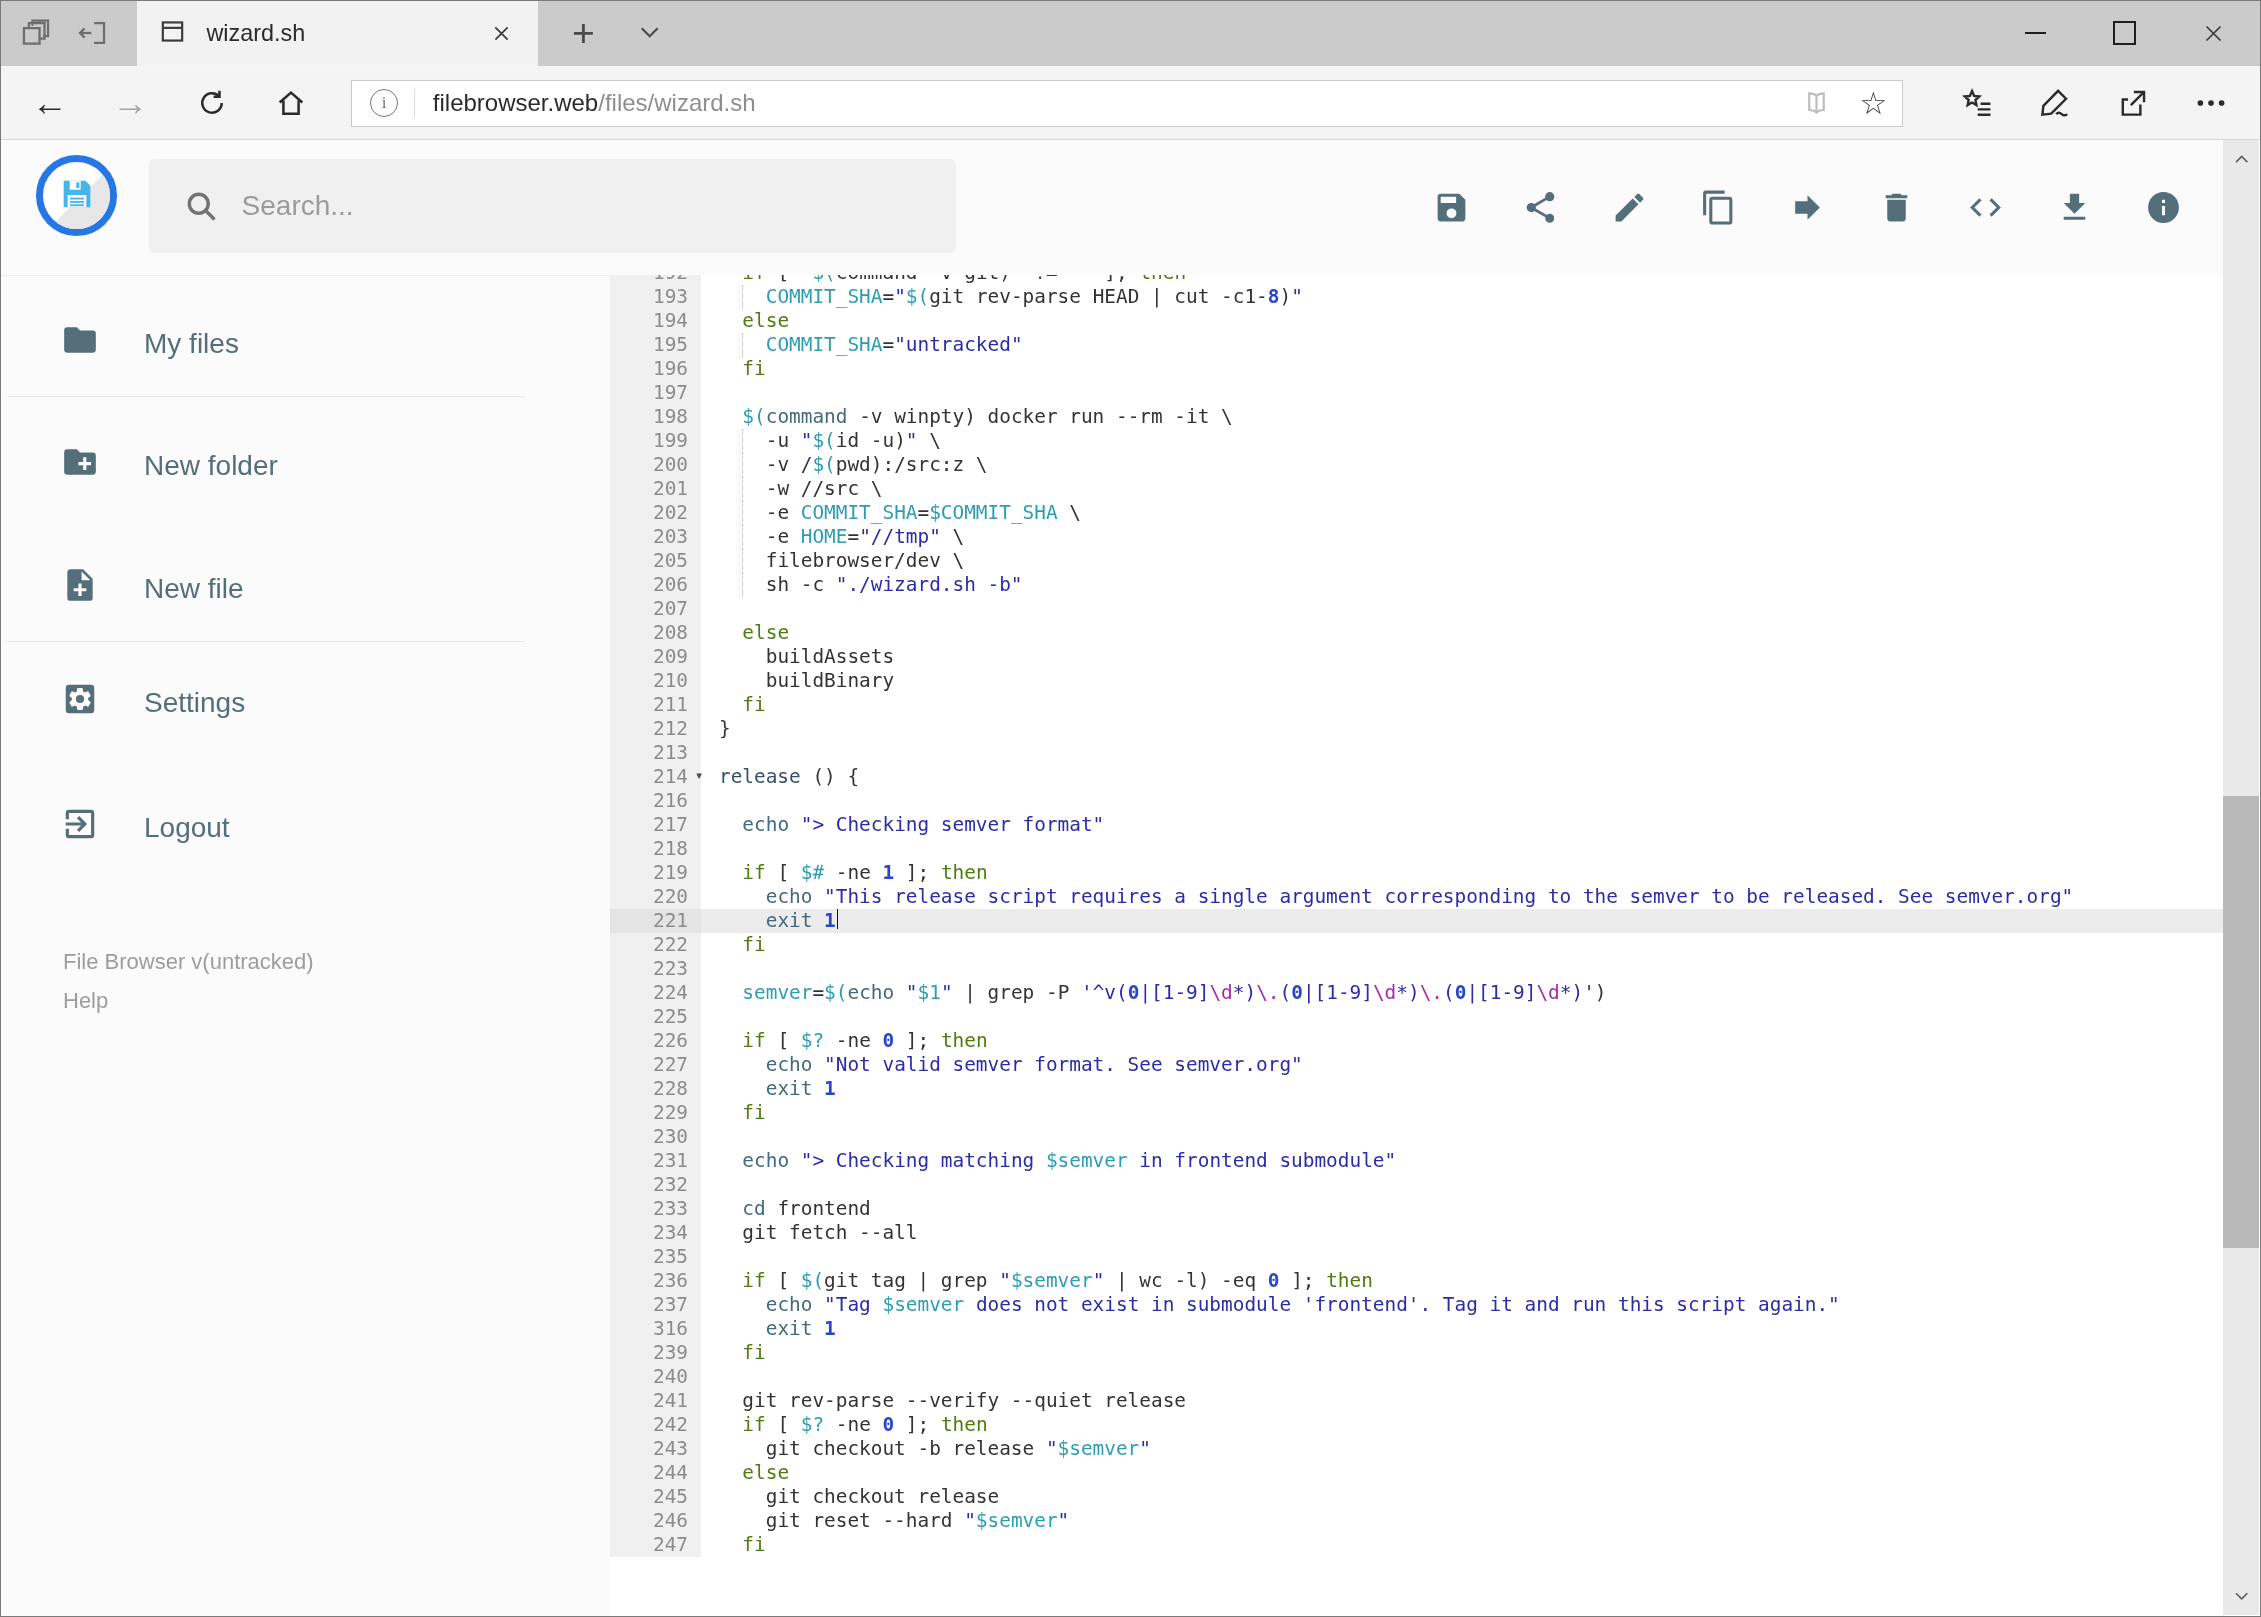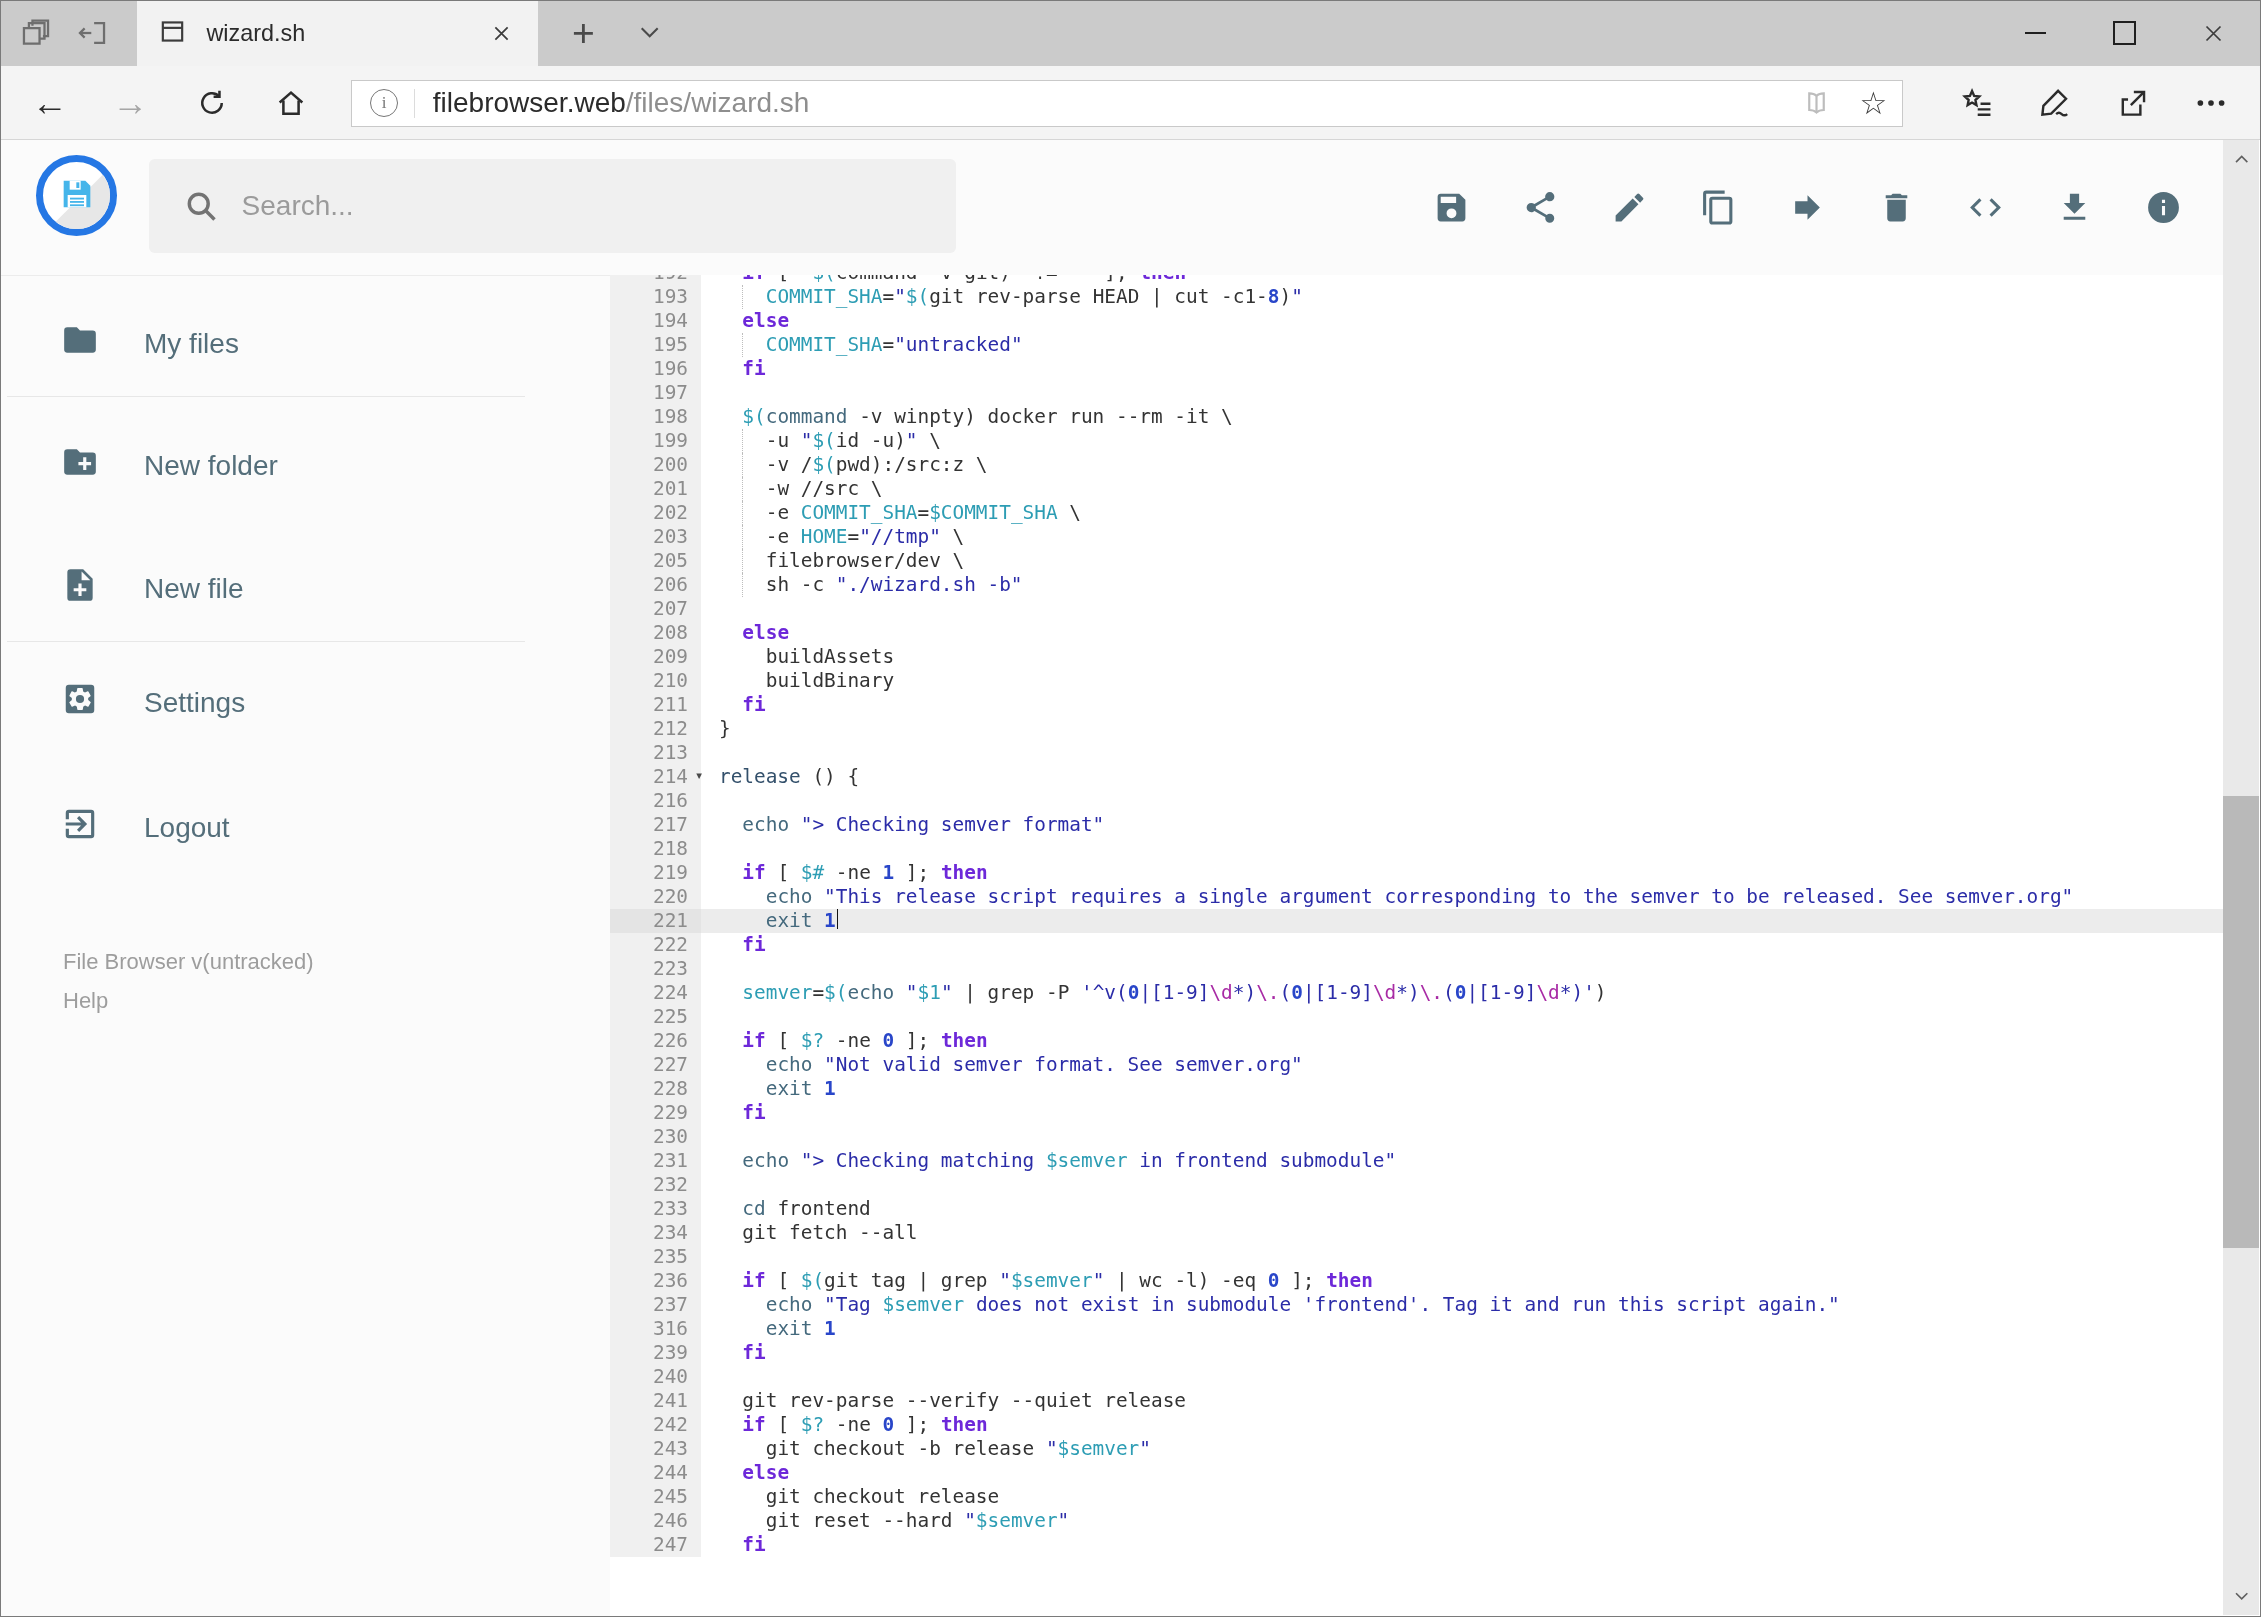--- a/index.html
+++ b/index.html
@@ -24,21 +24,21 @@
   .wc-maxsq{width:19.4px;height:19.4px;border:2px solid #1f1f1f;}
 
   
   .navbar{position:absolute;top:66px;left:0;right:0;height:73px;background:#f4f4f4;border-bottom:0.8px solid #d6d6d6;box-sizing:content-box;}
   .navbtn{position:absolute;top:0;width:61px;height:73px;background:none;border:none;font-size:36px;color:#2b2b2b;cursor:pointer;display:flex;align-items:center;justify-content:center;}
   .navbtn svg{width:32px;height:32px;stroke:#2b2b2b;fill:none;stroke-width:1.9;}
   .nav-fwd{color:#a6a6a6;}
   .urlbox{position:absolute;left:351px;top:13.7px;width:1552px;height:47px;background:#fff;border:0.8px solid #c9c9c9;box-sizing:border-box;display:flex;align-items:center;}
   .infoc{margin-left:18px;width:26px;height:26px;border:1.6px solid #767676;border-radius:50%;color:#767676;font-size:17px;font-family:"Liberation Serif",serif;display:flex;align-items:center;justify-content:center;flex:0 0 auto;}
   .urldiv{width:0.8px;height:29px;background:#dcdcdc;margin:0 18px 0 16px;}
-  .urltext{font-size:28px;white-space:nowrap;}
+  .urltext{font-size:24px;white-space:nowrap;}
   .urlhost{color:#2b2b2b;}
   .urlpath{color:#8e8e8e;}
   .urlbox .spacer{flex:1;}
   .ubtn{width:57px;height:45px;background:none;border:none;display:flex;align-items:center;justify-content:center;cursor:pointer;}
   .ubtn svg{width:29px;height:29px;stroke:#bdbdbd;fill:none;stroke-width:1.8;}
   .star{font-size:31px;color:#3a3a3a;line-height:1;}
   .navtools{position:absolute;right:11.3px;top:0;height:73px;display:flex;}
   .navtools button{width:78px;height:73px;background:none;border:none;display:flex;align-items:center;justify-content:center;color:#2b2b2b;cursor:pointer;}
   .navtools svg{width:34px;height:34px;stroke:currentColor;fill:none;stroke-width:1.7;}
 
@@ -68,21 +68,21 @@
   .row{display:flex;height:24px;line-height:24px;font-size:19.4px;}
   .row:first-child{margin-top:-14.5px;}
   .gut{flex:0 0 91px;width:91px;background:#f0f0f0;color:#8c8c8c;text-align:right;padding-right:13px;box-sizing:border-box;position:relative;}
   .cd{flex:1;padding-left:18px;white-space:pre;position:relative;color:#333;overflow:hidden;}
   .row.active .cd{background:#ececec;}
   .row.active .gut{background:#e4e4e4;}
   .fold{position:absolute;right:-2.4px;top:-1.6px;color:#4a4a4a;font-size:14.5px;cursor:pointer;}
   .iguide{position:absolute;left:41px;top:0;bottom:0;border-left:0.8px dotted #bdbdbd;}
   .caret{display:inline-block;width:1.6px;height:20px;background:#141414;vertical-align:-2.4px;margin-left:0.8px;}
   .tk-t{color:#333333;}
-  .tk-k{color:#6d28d9;font-weight:bold;}
+  .tk-k{color:#4d7c0f;}
   .tk-s{color:#2b2ca8;}
   .tk-n{color:#2946c9;font-weight:bold;}
   .tk-v{color:#2d9db4;}
   .tk-c{color:#44697d;}
   .tk-f{color:#33506b;}
   .tk-e{color:#a82ba5;}
 
   
   .vscroll{position:absolute;top:140px;right:1.6px;width:36px;bottom:1.6px;background:#e9e9e9;}
   .vs-arrow{position:absolute;left:0;width:36px;height:39px;display:flex;align-items:center;justify-content:center;color:#5f5f5f;cursor:pointer;}

